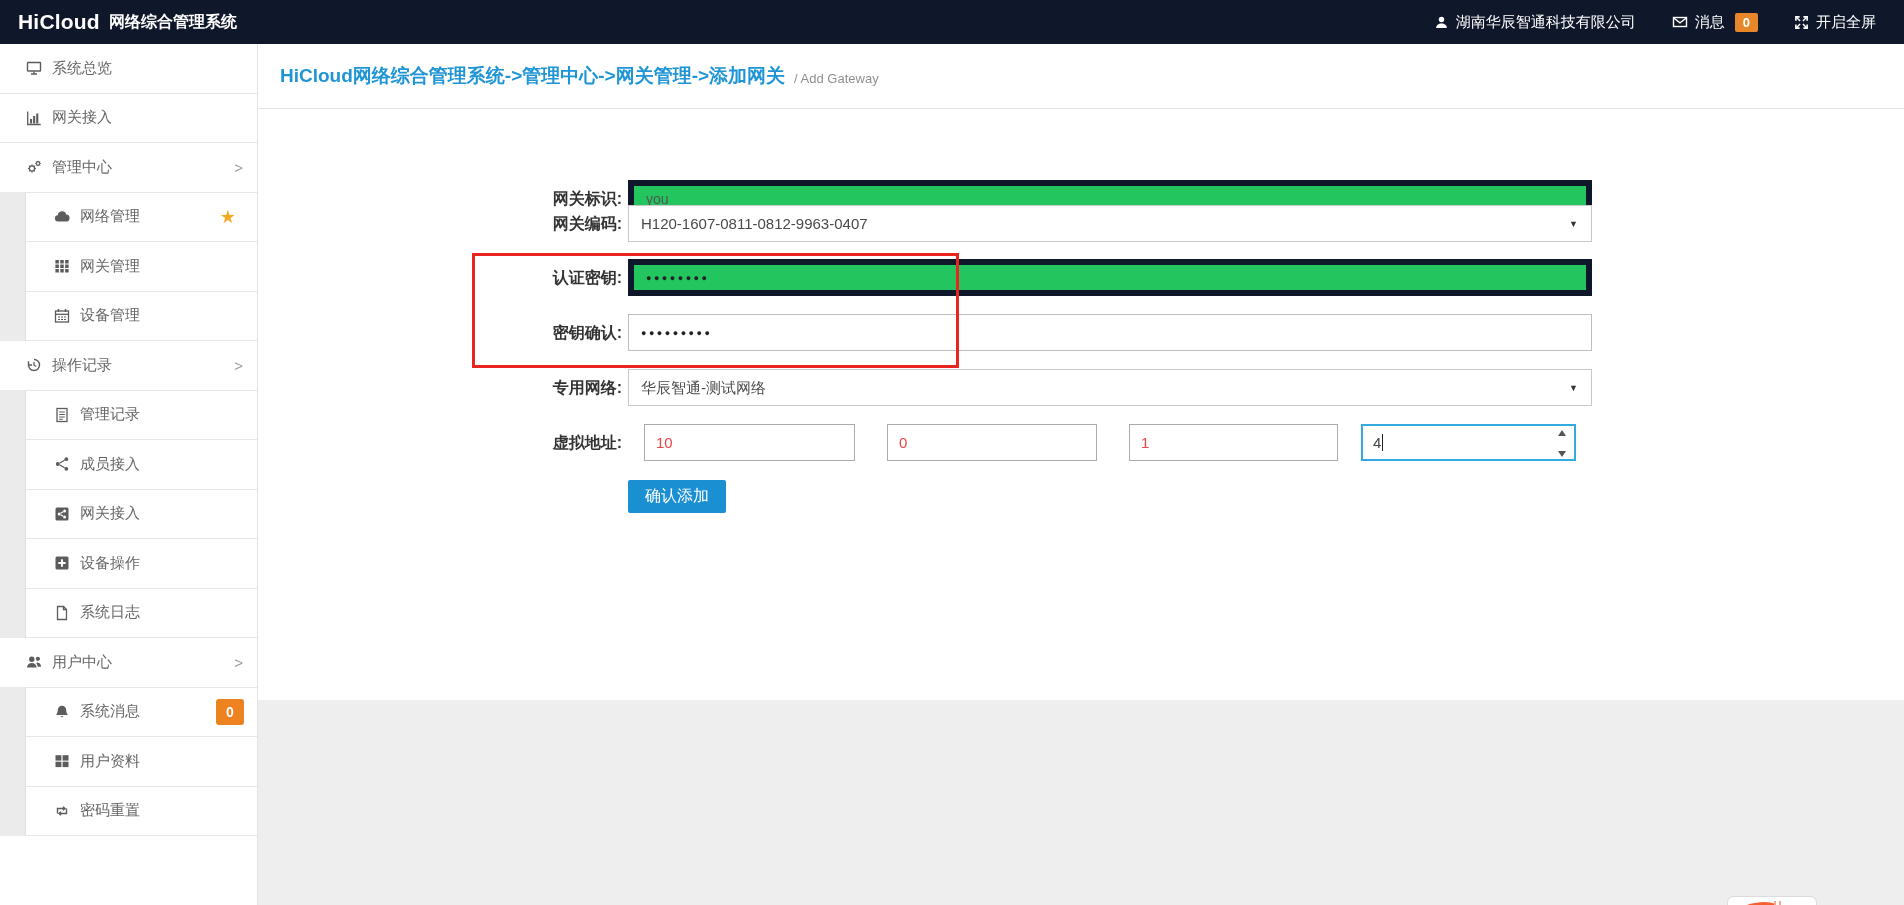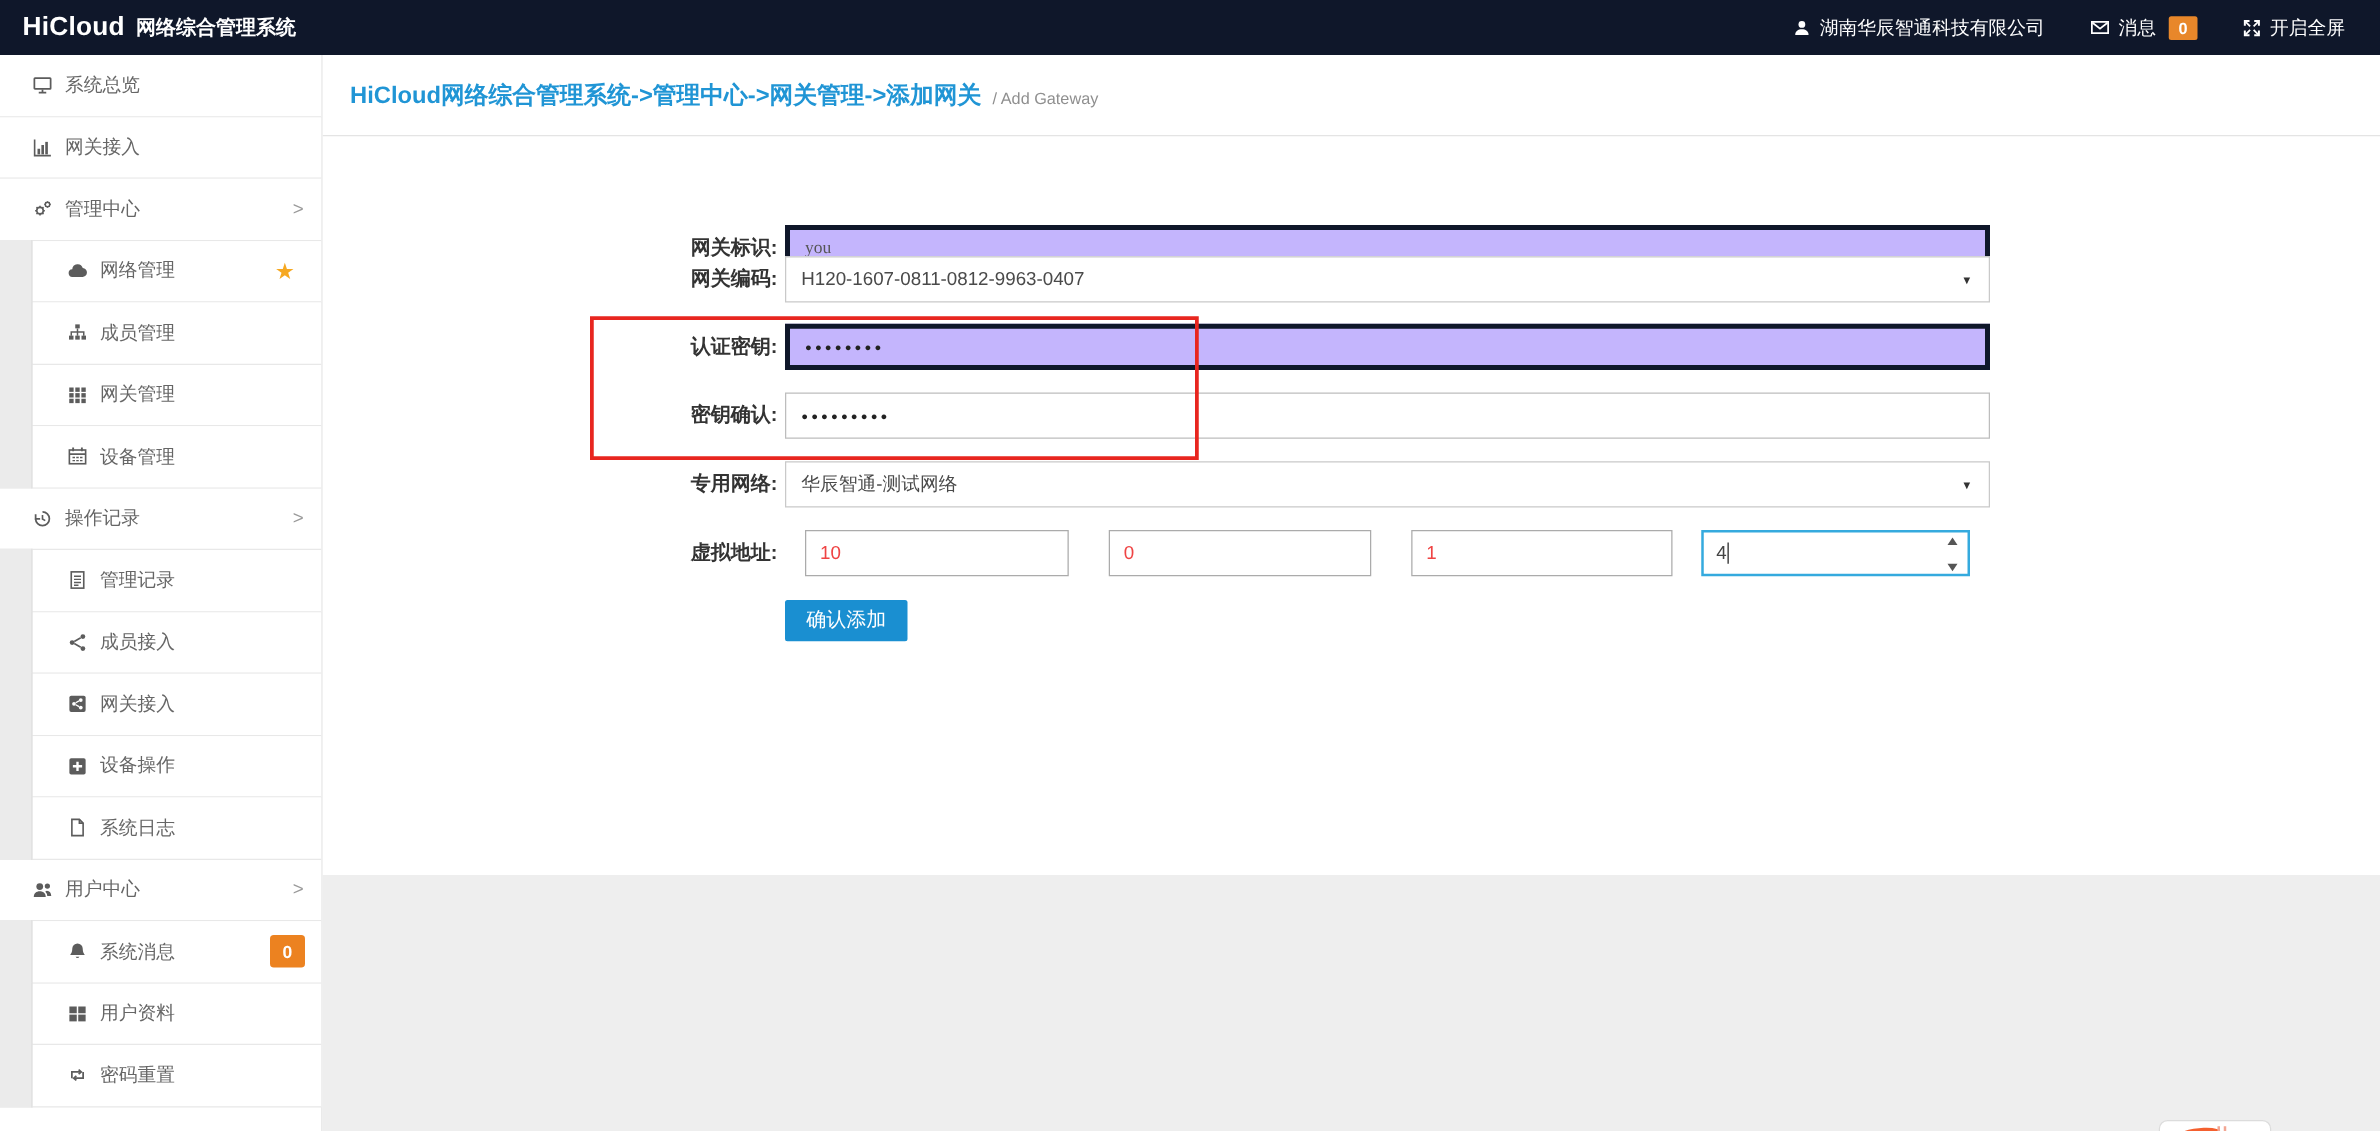--- a/index.html
+++ b/index.html
@@ -28,21 +28,21 @@
 
   
   .main{position:absolute;left:258px;top:44px;right:0;bottom:0;background:#fff;}
   .breadcrumb-bar{position:absolute;top:0;left:0;right:0;height:65px;border-bottom:1px solid #e4e4e4;display:flex;align-items:center;padding-left:22px;background:#fff;box-sizing:border-box;}
   .bc-path{color:#2095d5;font-size:19px;font-weight:bold;}
   .bc-sub{color:#8f8f8f;font-size:13px;margin-left:9px;margin-top:5px;}
   .gray-area{position:absolute;top:656px;left:0;right:0;bottom:0;background:#eeeeee;}
 
   .flabel{position:absolute;left:0;width:364px;text-align:right;font-size:16px;font-weight:bold;color:#333;line-height:37px;white-space:nowrap;}
   .input-big{position:absolute;left:370px;width:964px;height:37px;box-sizing:border-box;border:1px solid #c9c9c9;font-size:14px;color:#555;padding:0 12px;font-family:"Liberation Sans","DejaVu Sans",sans-serif;background:#fff;outline:none;}
-  .autofill{background:#c4b5fd;border:4px solid #0f172a;font-family:Liberation Serif, serif;}
+  .autofill{background:#22c55e;border:6px solid #0f172a;}
   .pw{font-size:9px;letter-spacing:2.5px;font-weight:bold;color:#222;}
   .selectbox{position:absolute;left:370px;width:964px;height:37px;box-sizing:border-box;border:1px solid #c9c9c9;background:#fff;font-size:15px;color:#4a4a4a;line-height:35px;padding:0 12px;cursor:pointer;}
   .caret{position:absolute;right:13px;top:13px;font-size:9px;color:#333;line-height:10px;}
   .vinput{position:absolute;height:37px;box-sizing:border-box;border:1px solid #ababab;font-size:15px;color:#ef4444;padding:0 11px;font-family:"Liberation Sans","DejaVu Sans",sans-serif;outline:none;}
   .vfocus{position:absolute;height:37px;box-sizing:border-box;border:2px solid #35aade;background:#fff;font-size:15px;color:#444;display:flex;align-items:center;padding:0 10px;}
   .caret-bar{display:inline-block;width:1px;height:17px;background:#222;margin-left:1px;}
   .spinner{position:absolute;right:5px;top:4px;width:15px;height:27px;display:flex;flex-direction:column;align-items:center;justify-content:space-between;cursor:pointer;}
   .tri-up{width:0;height:0;border-left:4px solid transparent;border-right:4px solid transparent;border-bottom:6px solid #555;}
   .tri-down{width:0;height:0;border-left:4px solid transparent;border-right:4px solid transparent;border-top:6px solid #555;}
   .red-box{position:absolute;left:214px;top:209px;width:481px;height:109px;border:3px solid #e8261f;z-index:6;pointer-events:none;}
@@ -128,32 +128,20 @@
         <span class="chev">&gt;</span>
       </div>
       <div class="side-item sub">
         <span class="sicon">
           <svg viewBox="0 0 16 16" width="16" height="16">
             <path d="M4.2 12.5a3.1 3.1 0 01-.4-6.2 4.3 4.3 0 018.4-.9 2.95 2.95 0 01-.4 7.1z" fill="currentColor"></path>
           </svg>
         </span>
         <span class="slabel">网络管理</span>
         <span class="star">★</span>
-      </div>
-      <div class="side-item sub">
-        <span class="sicon">
-          <svg viewBox="0 0 16 16" width="16" height="16">
-            <rect x="6.2" y="1.5" width="3.6" height="3.2" fill="currentColor"></rect>
-            <rect x="1.2" y="10.5" width="3.6" height="3.2" fill="currentColor"></rect>
-            <rect x="6.2" y="10.5" width="3.6" height="3.2" fill="currentColor"></rect>
-            <rect x="11.2" y="10.5" width="3.6" height="3.2" fill="currentColor"></rect>
-            <path d="M8 4.7v2.8M3 10.5V7.5h10v3M8 7.5v3" stroke="currentColor" fill="none" stroke-width="1.2"></path>
-          </svg>
-        </span>
-        <span class="slabel">成员管理</span>
       </div>
       <div class="side-item sub">
         <span class="sicon">
           <svg viewBox="0 0 16 16" width="16" height="16">
             <g fill="currentColor">
               <rect x="1.4" y="2" width="3.5" height="3.5"></rect>
               <rect x="6.25" y="2" width="3.5" height="3.5"></rect>
               <rect x="11.1" y="2" width="3.5" height="3.5"></rect>
               <rect x="1.4" y="6.5" width="3.5" height="3.5"></rect>
               <rect x="6.25" y="6.5" width="3.5" height="3.5"></rect>

